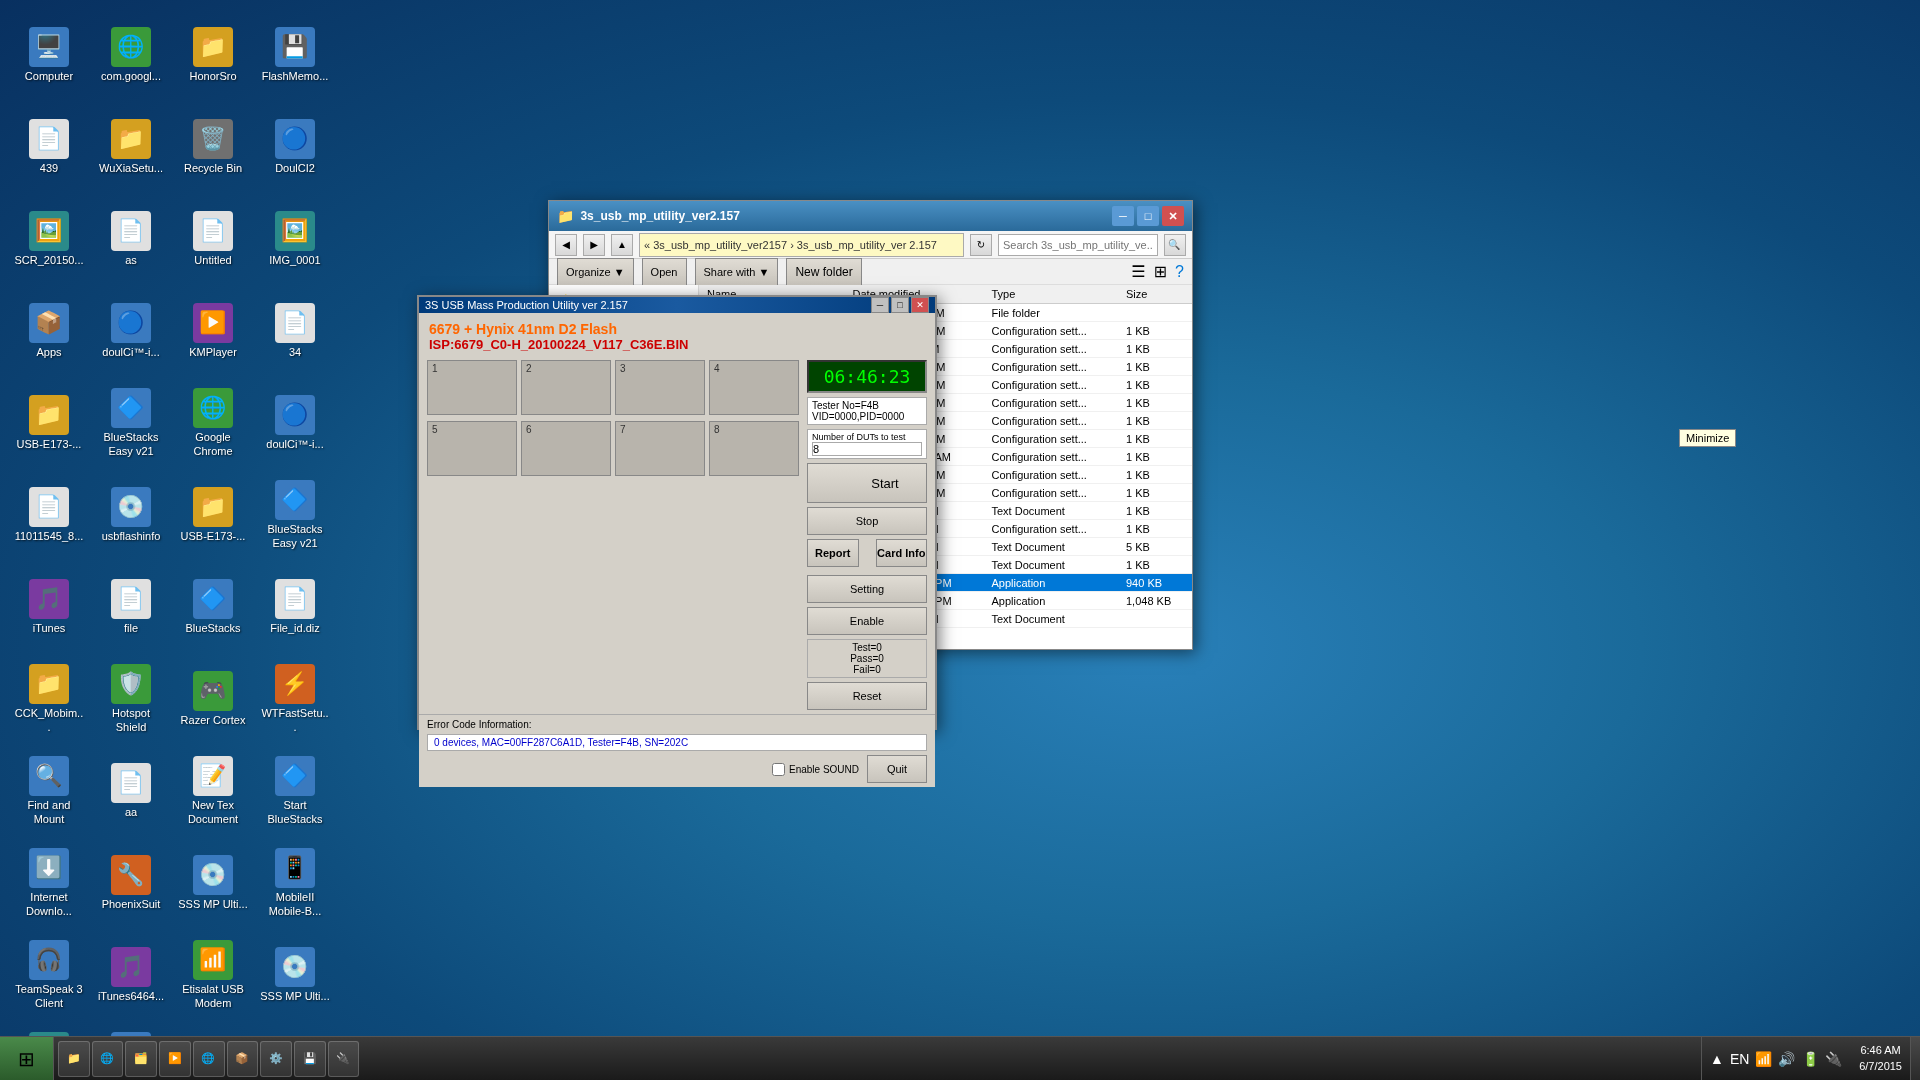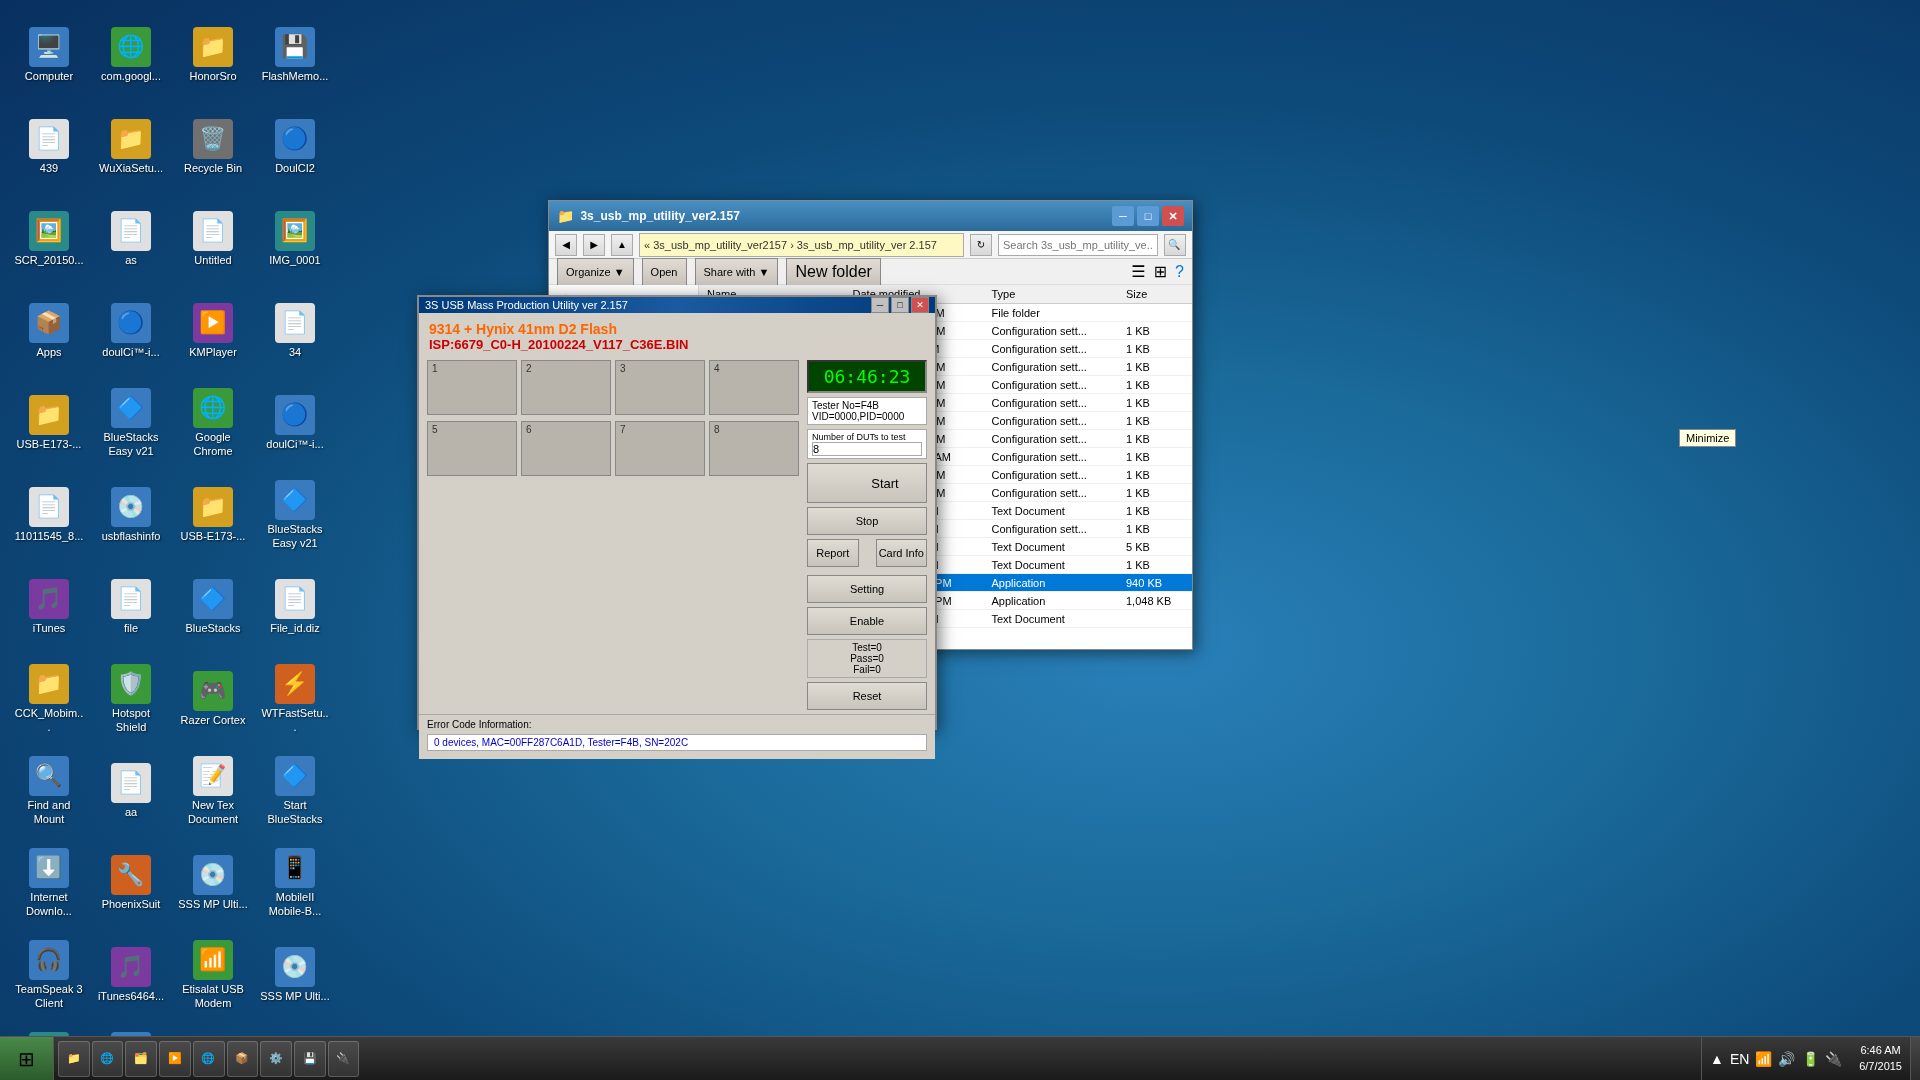--- a/index.html
+++ b/index.html
@@ -488,20 +488,21 @@
       display: flex;
       align-items: center;
       gap: 4px;
       font-size: 10px;
     }
 
     .report-row {
       display: flex;
       gap: 17px;
       margin-bottom: 4px;
+      font-weight: bold;
     }
 
     
     .ic-blue { background: #3a7abf; }
     .ic-green { background: #3a9a3a; }
     .ic-orange { background: #d06020; }
     .ic-purple { background: #7a3aa0; }
     .ic-teal { background: #2a8a8a; }
     .ic-gray { background: #707070; }
     .ic-folder { background: #d4a020; }
@@ -772,21 +773,21 @@
       </div>
       <div class="nav-btn">↻</div>
       <input type="text" class="searchbar" placeholder="Search 3s_usb_mp_utility_ve..." style="">
       <div class="nav-btn">🔍</div>
     </div>
 
     <div class="explorer-toolbar2">
       <button class="usb-btn" style="padding: 2px 8px; font-size:11px;">Organize ▼</button>
       <button class="usb-btn" style="padding: 2px 8px; font-size:11px;">Open</button>
       <button class="usb-btn" style="padding: 2px 8px; font-size:11px;">Share with ▼</button>
-      <button class="usb-btn" style="padding: 6px 8px; font-size:16px;">New folder</button>
+      <button class="usb-btn" style="padding: 6px 8px; font-size:12px;">New folder</button>
       <div style="flex:1;"></div>
       <span style="font-size:16px; cursor:pointer;">☰</span>
       <span style="font-size:16px; cursor:pointer;">⊞</span>
       <span style="font-size:16px; color:#0078d7; cursor:pointer;">?</span>
     </div>
 
     <div class="explorer-main">
 
       <div class="explorer-sidebar">
         <div class="sidebar-item">
@@ -982,21 +983,21 @@
     <div class="usb-titlebar">
       <span class="usb-title">3S USB Mass Production Utility ver 2.157</span>
       <div class="usb-win-controls">
         <div class="usb-win-btn">─</div>
         <div class="usb-win-btn">□</div>
         <div class="usb-win-btn" style="background:#d05050; color:white;">✕</div>
       </div>
     </div>
 
     <div class="usb-header">
-      <div class="usb-flash-label">9314 + Hynix 41nm D2 Flash</div>
+      <div class="usb-flash-label">6679 + Hynix 41nm D2 Flash</div>
       <div class="usb-isp-label">ISP:6679_C0-H_20100224_V117_C36E.BIN</div>
     </div>
 
     <div class="usb-body">
       <div class="usb-slots">
         <div class="slots-grid" id="slots-top">
         <div class="slot">
               <span class="slot-num">1</span>
             </div>
             <div class="slot">
@@ -1050,20 +1051,28 @@
         </div>
         <div class="usb-btn">Reset</div>
       </div>
     </div>
 
     <div class="usb-footer">
       <div class="error-row">
         <span class="error-label">Error Code Information:</span>
       </div>
       <div class="status-bar-usb">0 devices, MAC=00FF287C6A1D, Tester=F4B, SN=202C</div>
+      <div class="bottom-row">
+        <div style="flex:1;"></div>
+        <div class="enable-sound">
+          <input type="checkbox" style="">
+          <span>Enable SOUND</span>
+        </div>
+        <div class="usb-btn" style="width:60px;">Quit</div>
+      </div>
     </div>
   </div>
 
   <div class="taskbar">
     <div class="start-button">
       <span style="font-size:20px;">⊞</span>
     </div>
     <div class="taskbar-items">
       <div class="taskbar-item">
         <span>📁</span>

